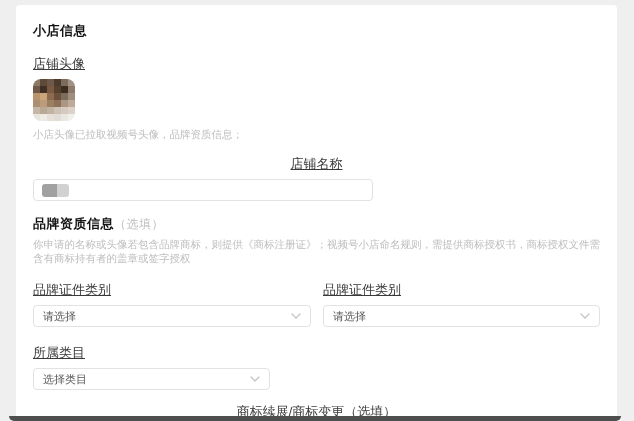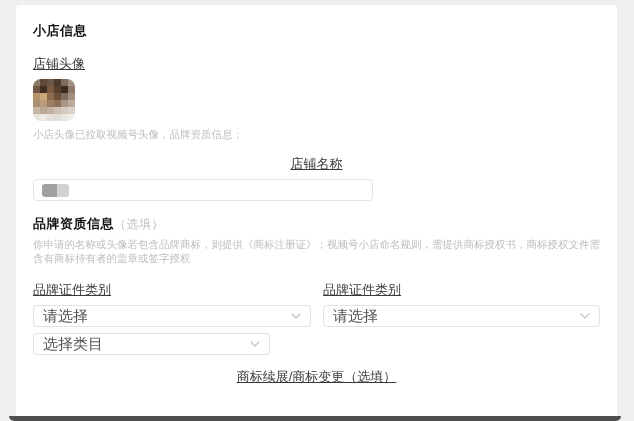--- a/index.html
+++ b/index.html
@@ -50,21 +50,21 @@
   .fields-row { display:flex; margin-top:15px; }
   .field-col1 { width:279px; margin-right:12px; }
   .field-col2 { width:278px; }
   .select {
     margin-top:6px; height:22px; width:100%;
     border:1px solid #e2e2e2; border-radius:4px;
     background:#fff; display:flex; align-items:center;
     padding:0 9px; cursor:pointer;
     justify-content:space-between;
   }
-  .select-value { font-size:15px; color:#555555; }
+  .select-value { font-size:11px; color:#555555; }
   .chevron { display:flex; align-items:center; }
 
   .mt15 { margin-top:15px; } .mt13 { margin-top:13px;text-align:center; }
   .mt7 { margin-top:7px; }  .mt6 { margin-top:6px; }
   .mt5 { margin-top:5px; }  .mt14 { margin-top:14px; }
   .mt17 { margin-top:17px; }
   .w279 { width:237px; }
 </style>
 </head>
 <body>
@@ -147,20 +147,21 @@
         <span class="select-value">请选择</span>
         <span class="chevron">
           <svg width="10" height="6" viewBox="0 0 10 6">
               <polyline points="1,1 5,5 9,1" fill="none" stroke="#c4c4c4" stroke-width="1.3" stroke-linecap="round" stroke-linejoin="round"></polyline>
             </svg>
         </span>
       </div>
     </div>
   </div>
 
+  <div class="field-label mt17">所属类目</div>
 
   <div class="select w279">
     <span class="select-value">选择类目</span>
     <span class="chevron">
       <svg width="10" height="6" viewBox="0 0 10 6">
           <polyline points="1,1 5,5 9,1" fill="none" stroke="#c4c4c4" stroke-width="1.3" stroke-linecap="round" stroke-linejoin="round"></polyline>
         </svg>
     </span>
   </div>
 

